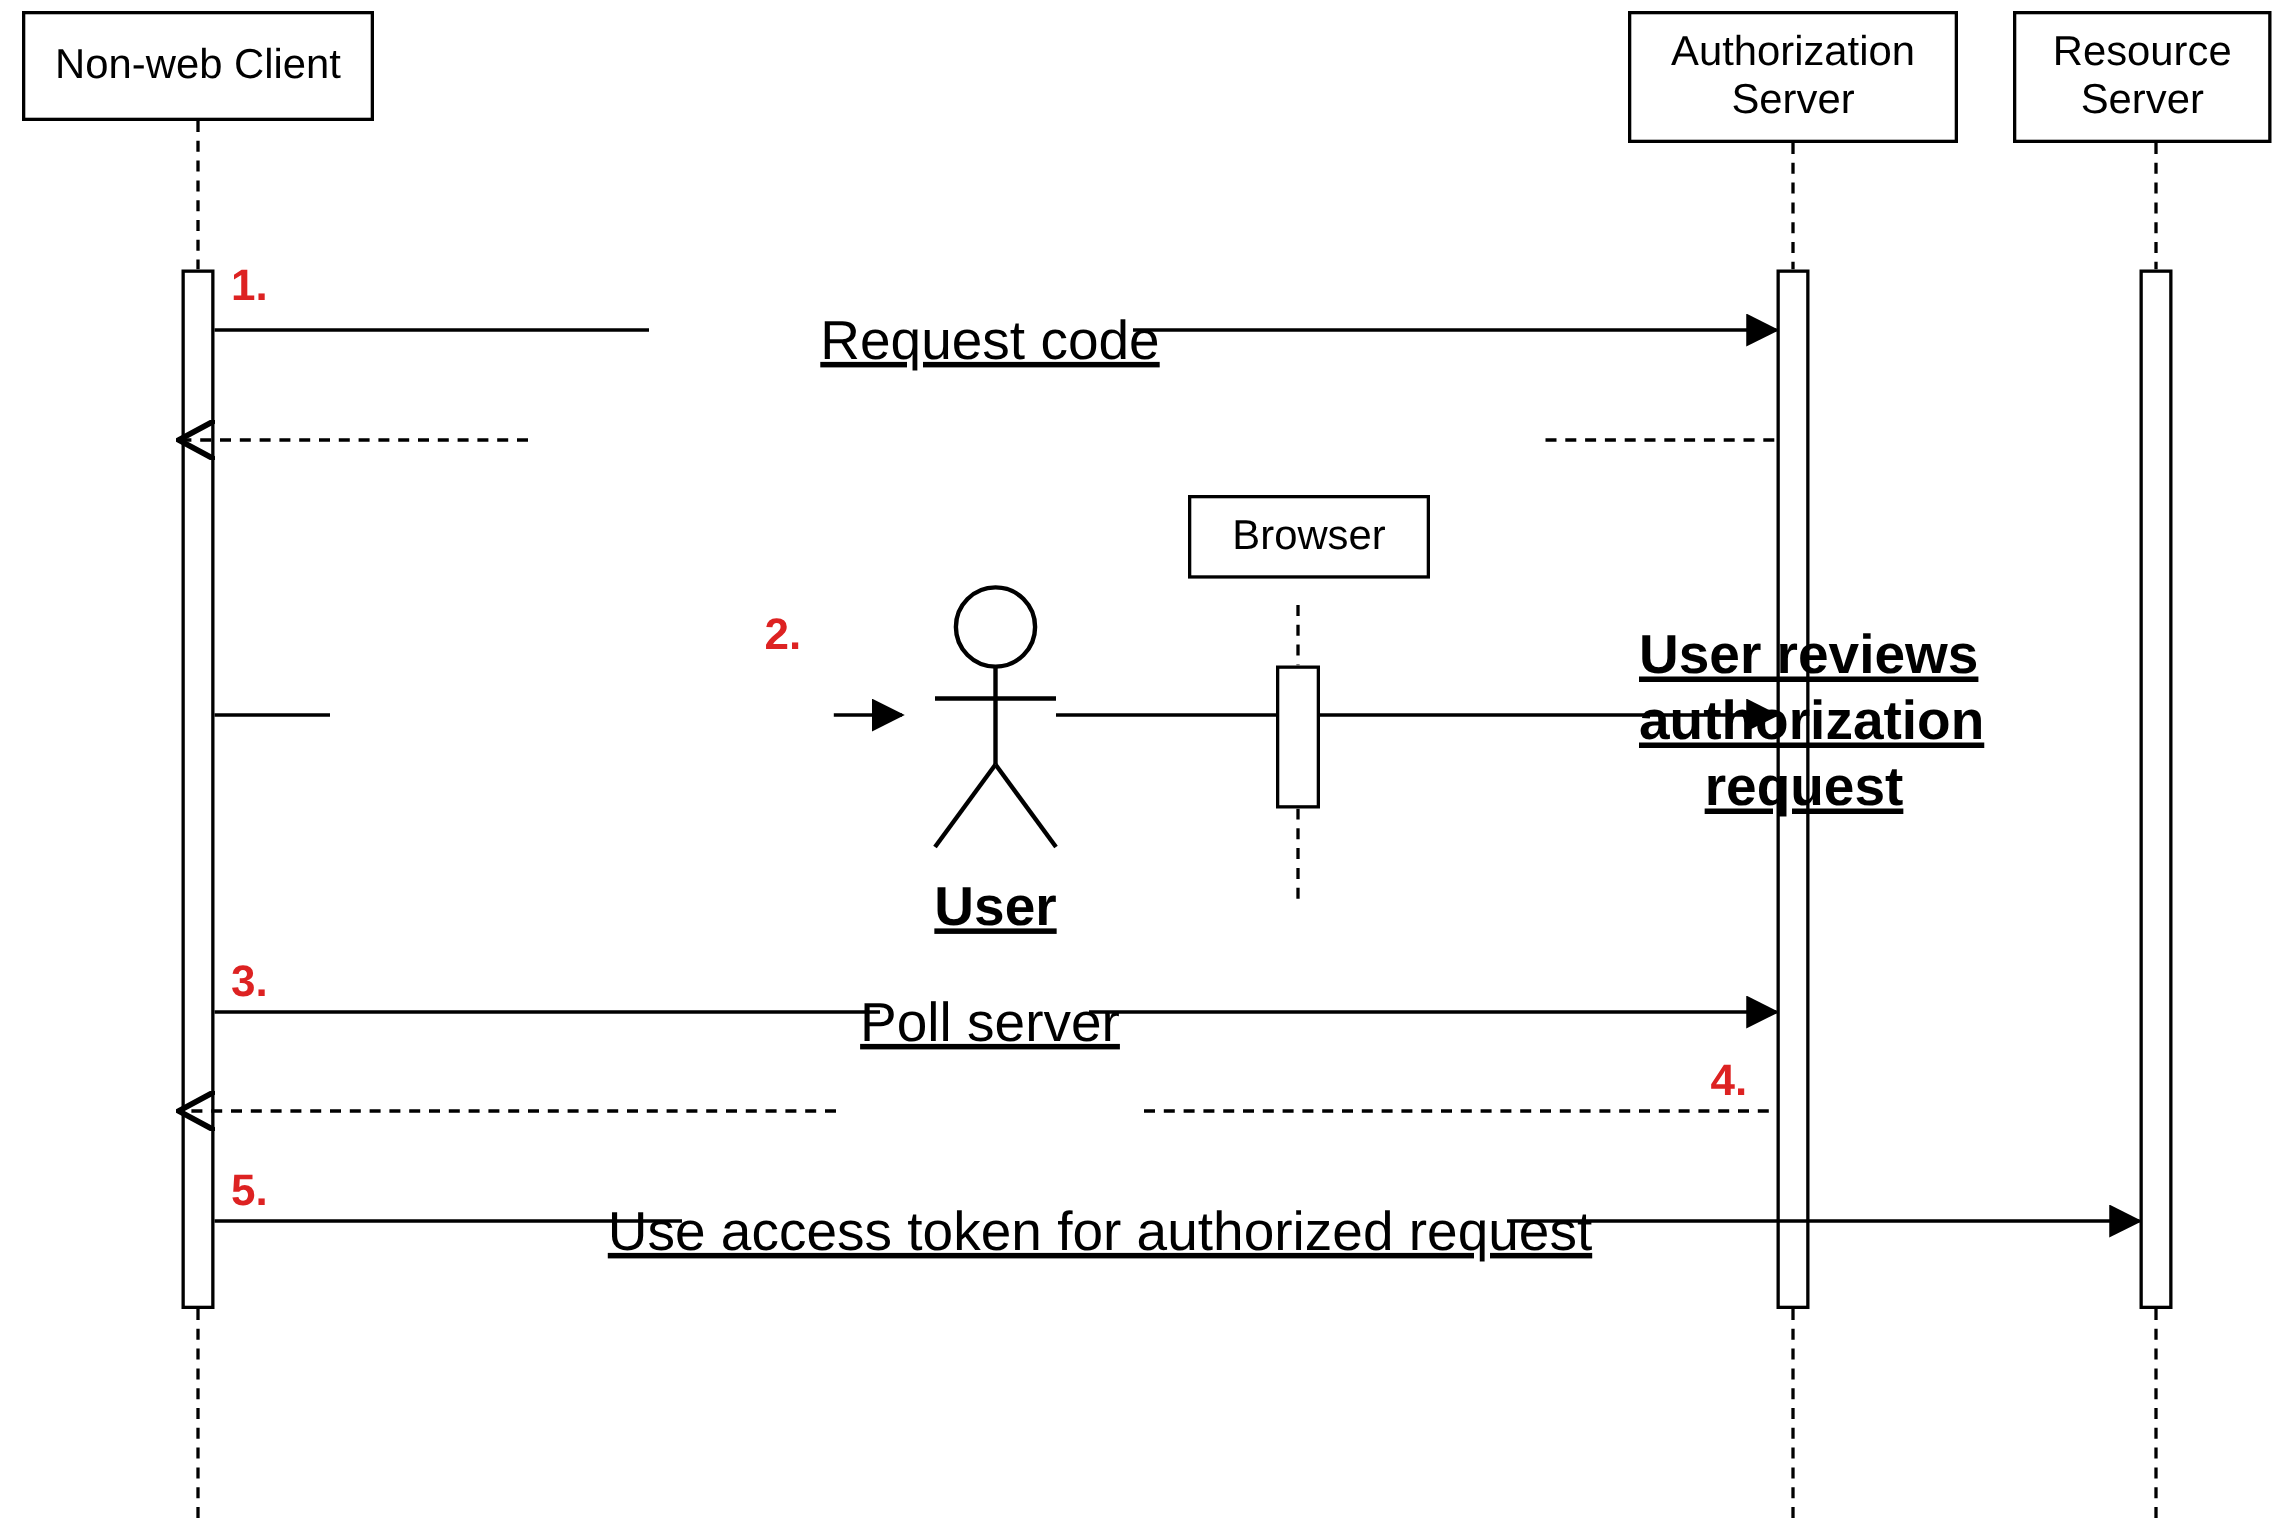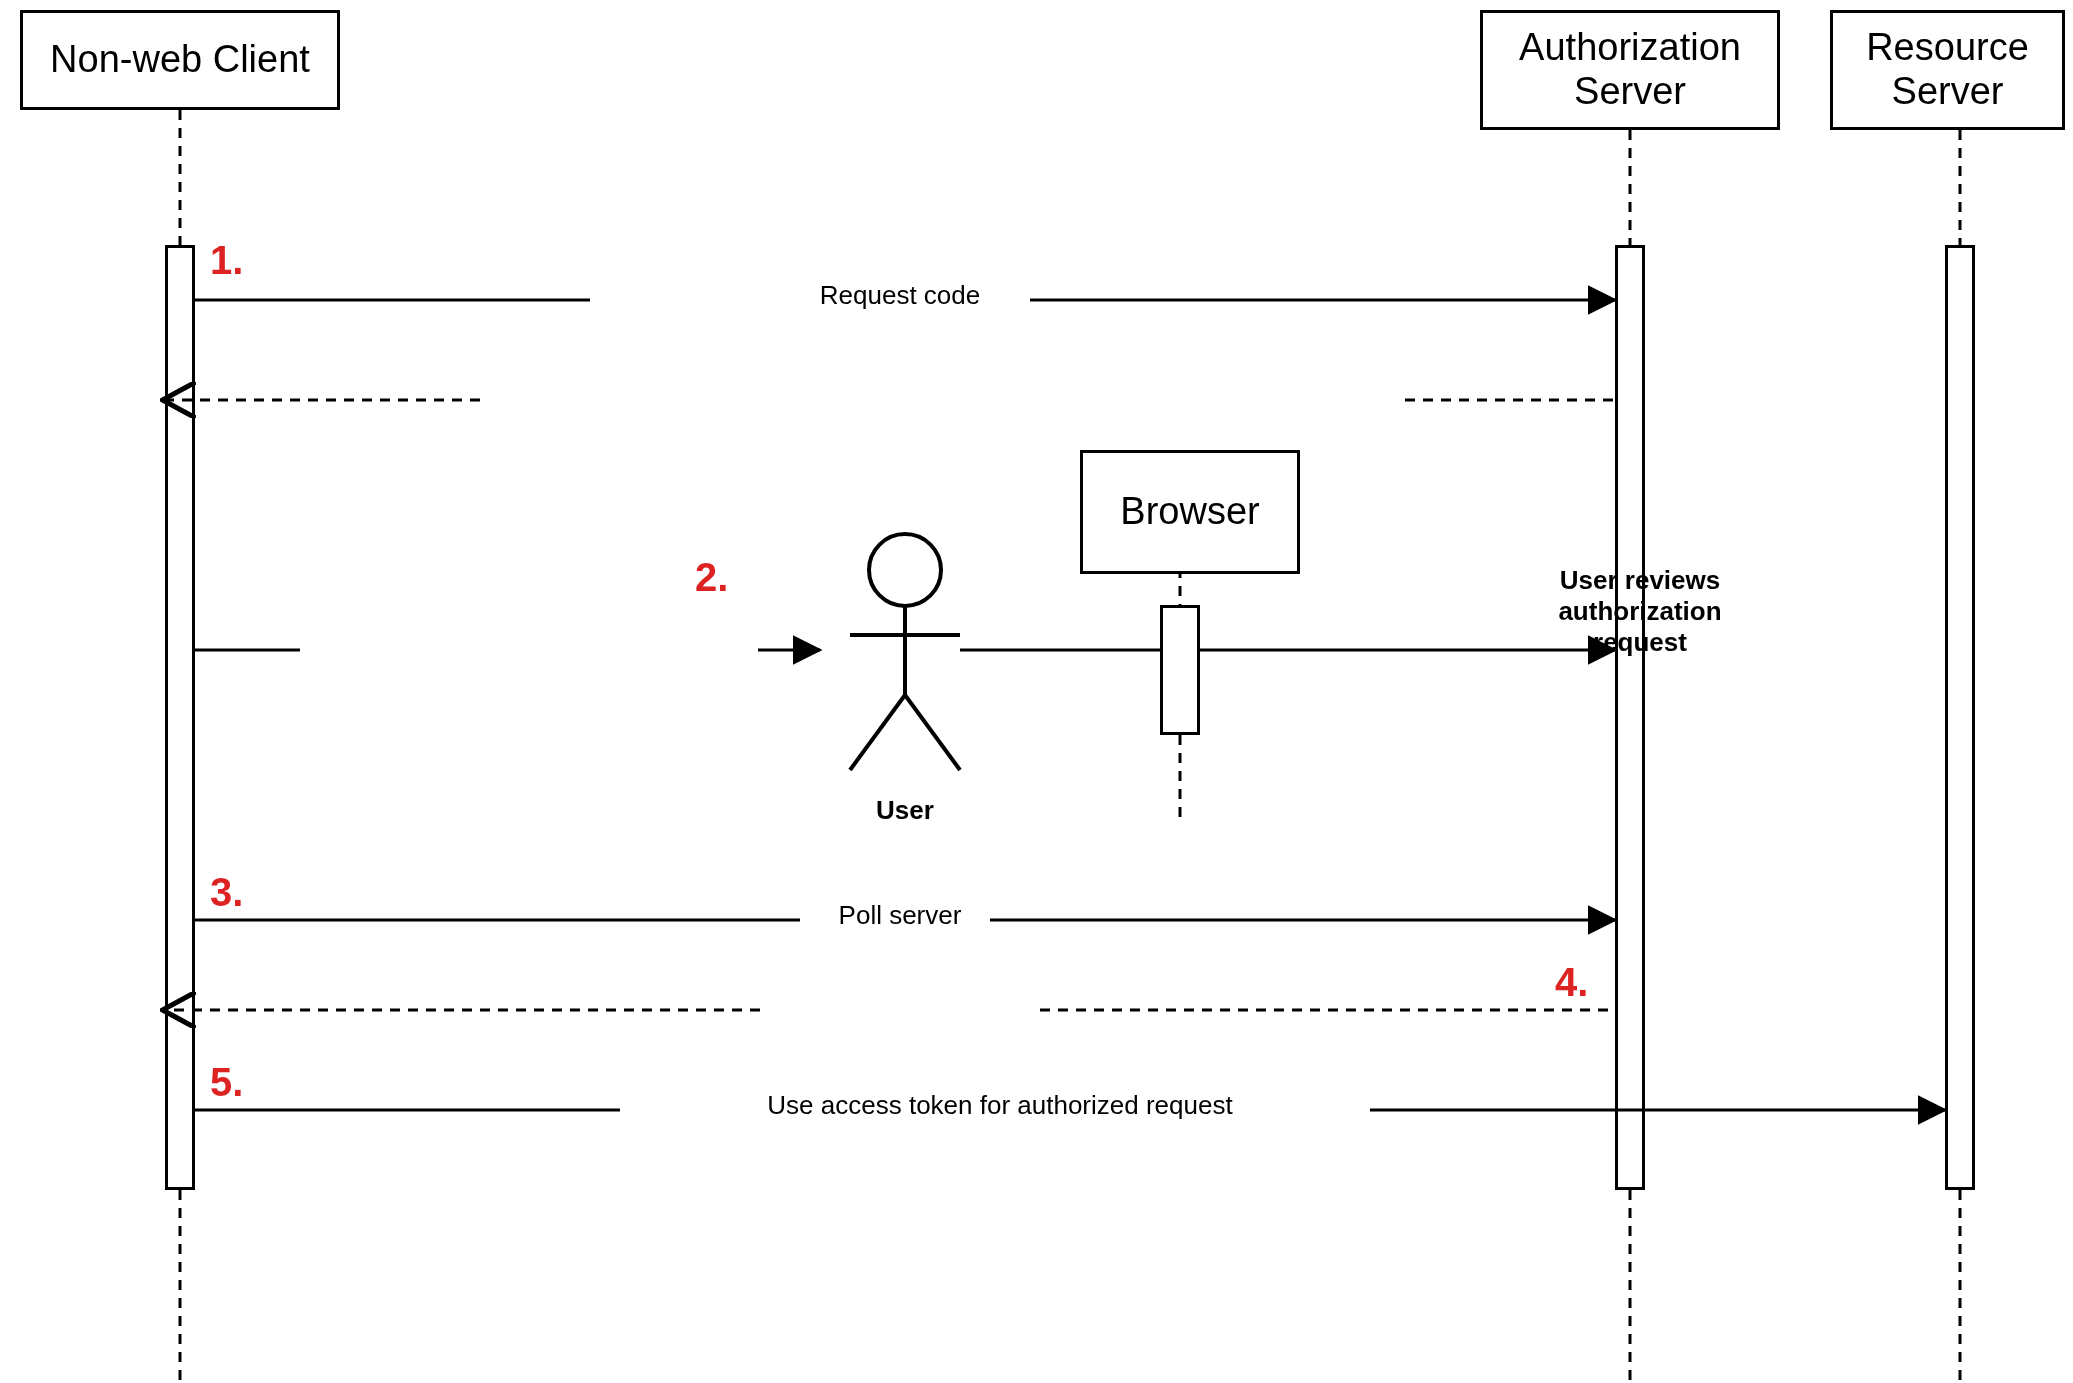--- a/index.html
+++ b/index.html
@@ -23,22 +23,23 @@
     display: flex;
     align-items: center;
     justify-content: center;
     text-align: center;
     font-size: 38px;
     line-height: 1.15;
     padding: 16px 10px;
   }
   .label {
     position: absolute;
-    font-size: 26px;
+    font-size: 50px;
     text-align: center;
+    text-decoration: underline;
   }
   .mono {
     font-family: "Courier New", Courier, monospace;
     font-weight: bold;
   }
   .step {
     position: absolute;
     color: #d22;
     font-weight: bold;
     font-size: 40px;
@@ -73,21 +74,21 @@
   <div class="box" style="left:1480px; top:10px; width:300px; height:120px;">
     <span style="white-space:pre;">Authorization
 Server</span>
   </div>
 
   <div class="box" style="left:1830px; top:10px; width:235px; height:120px;">
     <span style="white-space:pre;">Resource
 Server</span>
   </div>
 
-  <div class="box" style="left:1080px; top:450px; width:220px; height:124px;">
+  <div class="box" style="left:1080px; top:450px; width:220px; height:76px;">
     <span>Browser</span>
   </div>
 
   <div class="actbar" style="left:165px; top:245px; width:30px; height:945px;"></div>
   <div class="actbar" style="left:1615px; top:245px; width:30px; height:945px;"></div>
   <div class="actbar" style="left:1945px; top:245px; width:30px; height:945px;"></div>
   <div class="actbar" style="left:1160px; top:605px; width:40px; height:130px;"></div>
 
   <svg width="160" height="260" style="position:absolute; left:825px; top:530px;">
     <circle cx="80" cy="40" r="36" fill="#fff" stroke="#000" stroke-width="4"></circle>

